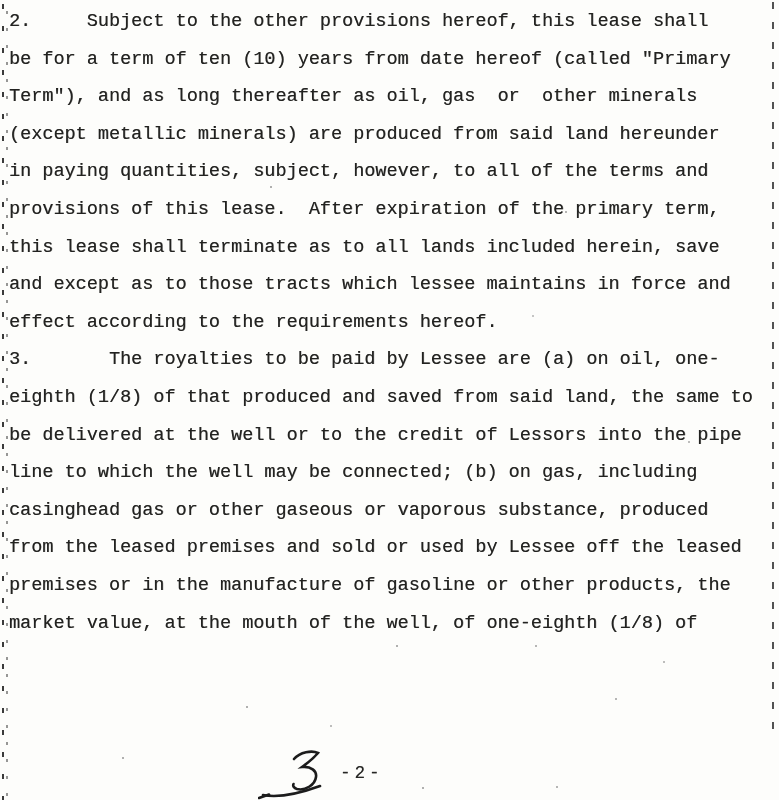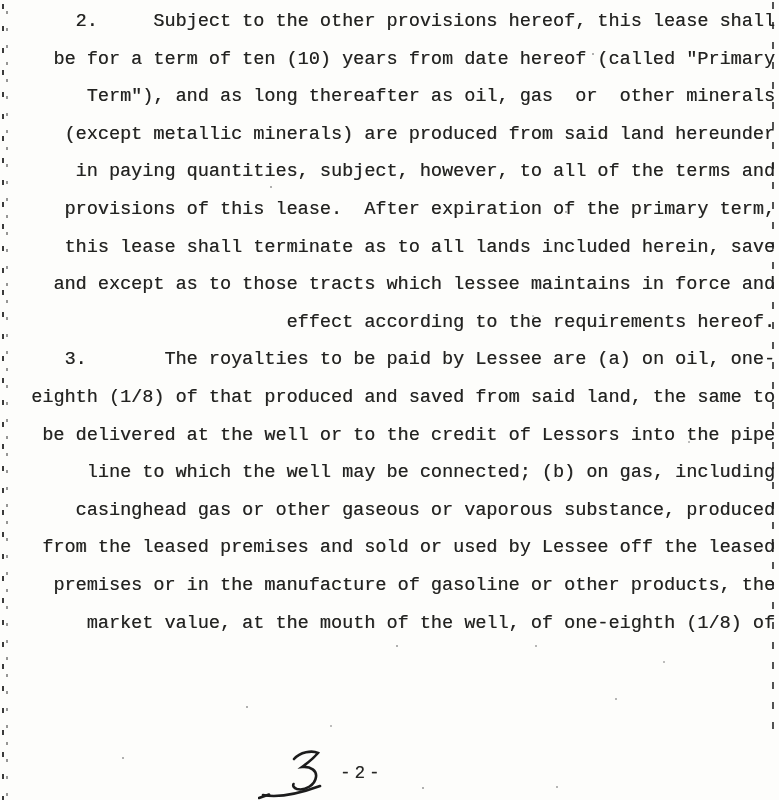--- a/index.html
+++ b/index.html
@@ -23,21 +23,20 @@
     width: 766px;
     font-family: "Liberation Mono", "DejaVu Sans Mono", monospace;
     font-size: 18.5px;
     color: #222220;
     white-space: pre;
     text-shadow: 0.4px 0.2px 0.4px rgba(30,30,28,0.55);
   }
   .line {
     height: 37.6px;
     line-height: 37.6px;
-    text-align: right;
   }
   
   .edge-left {
     position: absolute;
     left: 1px;
     top: 0;
     width: 9px;
     height: 800px;
     background-image:
       repeating-linear-gradient(179deg, rgba(25,25,25,0.85) 0 5px, transparent 5px 22px),

